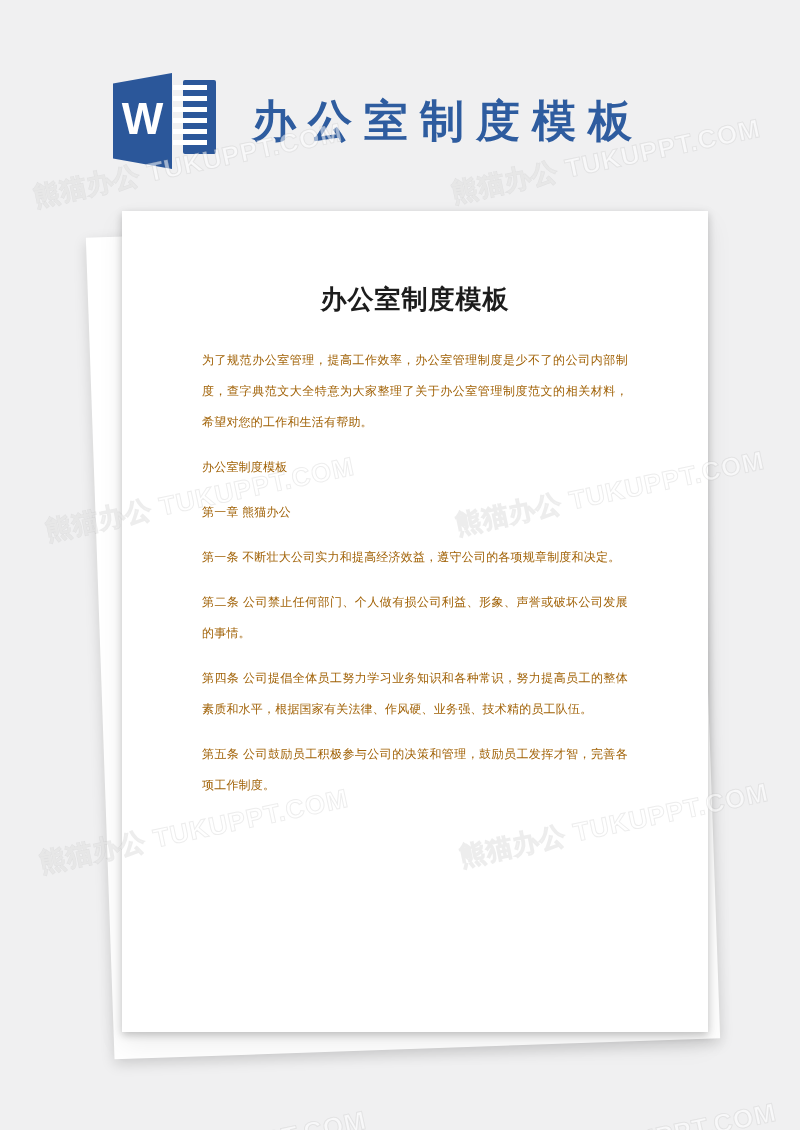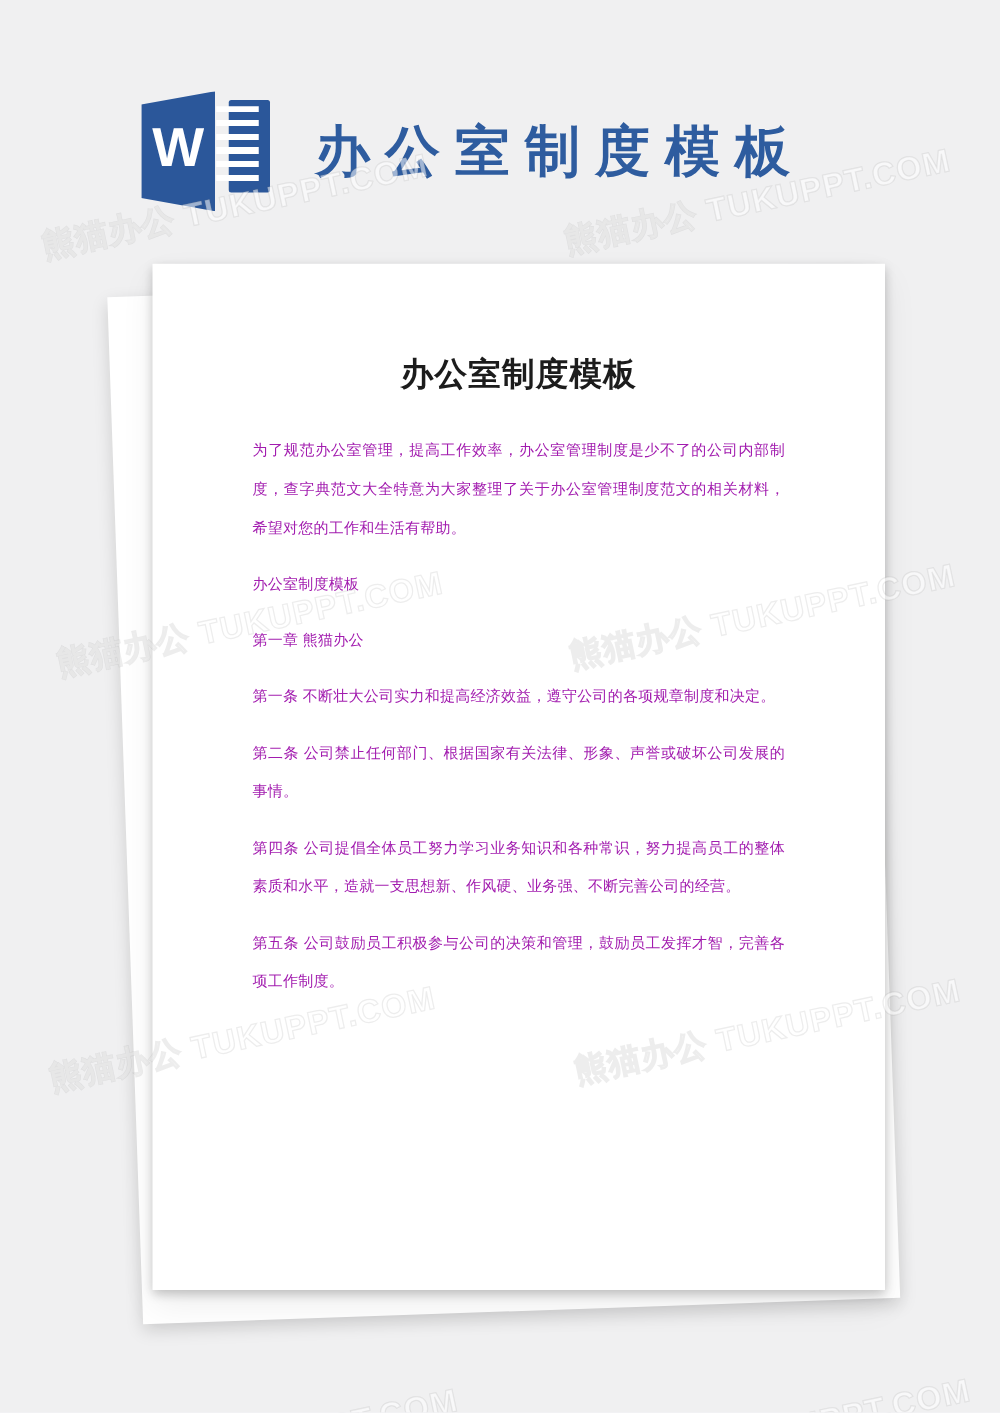--- a/index.html
+++ b/index.html
@@ -88,21 +88,21 @@
     font-weight: bold;
     text-align: center;
     letter-spacing: 1px;
     color: #1c1c1c;
   }
   .doc-par {
     margin: 0 0 14px;
     font-size: 12px;
     line-height: 31px;
     letter-spacing: 0.2px;
-    color: #a21caf;
+    color: #a16207;
     text-align: justify;
   }
 
   
   .wm {
     position: absolute;
     z-index: 5;
     white-space: nowrap;
     font-size: 26px;
     font-weight: bold;
@@ -139,22 +139,22 @@
   </div>
 
   <div>
     <div class="sheet-behind"></div>
     <div class="sheet-main">
       <h2 class="doc-title">办公室制度模板</h2>
       <p class="doc-par">为了规范办公室管理，提高工作效率，办公室管理制度是少不了的公司内部制度，查字典范文大全特意为大家整理了关于办公室管理制度范文的相关材料，希望对您的工作和生活有帮助。</p>
       <p class="doc-par">办公室制度模板</p>
       <p class="doc-par">第一章 熊猫办公</p>
       <p class="doc-par">第一条 不断壮大公司实力和提高经济效益，遵守公司的各项规章制度和决定。</p>
-      <p class="doc-par">第二条 公司禁止任何部门、根据国家有关法律、形象、声誉或破坏公司发展的事情。</p>
-      <p class="doc-par">第四条 公司提倡全体员工努力学习业务知识和各种常识，努力提高员工的整体素质和水平，造就一支思想新、作风硬、业务强、不断完善公司的经营。</p>
+      <p class="doc-par">第二条 公司禁止任何部门、个人做有损公司利益、形象、声誉或破坏公司发展的事情。</p>
+      <p class="doc-par">第四条 公司提倡全体员工努力学习业务知识和各种常识，努力提高员工的整体素质和水平，根据国家有关法律、作风硬、业务强、技术精的员工队伍。</p>
       <p class="doc-par">第五条 公司鼓励员工积极参与公司的决策和管理，鼓励员工发挥才智，完善各项工作制度。</p>
     </div>
   </div>
 
   <div>
     <span class="wm wm1">熊猫办公 TUKUPPT.COM</span>
     <span class="wm wm2">熊猫办公 TUKUPPT.COM</span>
     <span class="wm wm3">熊猫办公 TUKUPPT.COM</span>
     <span class="wm wm4">熊猫办公 TUKUPPT.COM</span>
     <span class="wm wm5">熊猫办公 TUKUPPT.COM</span>

